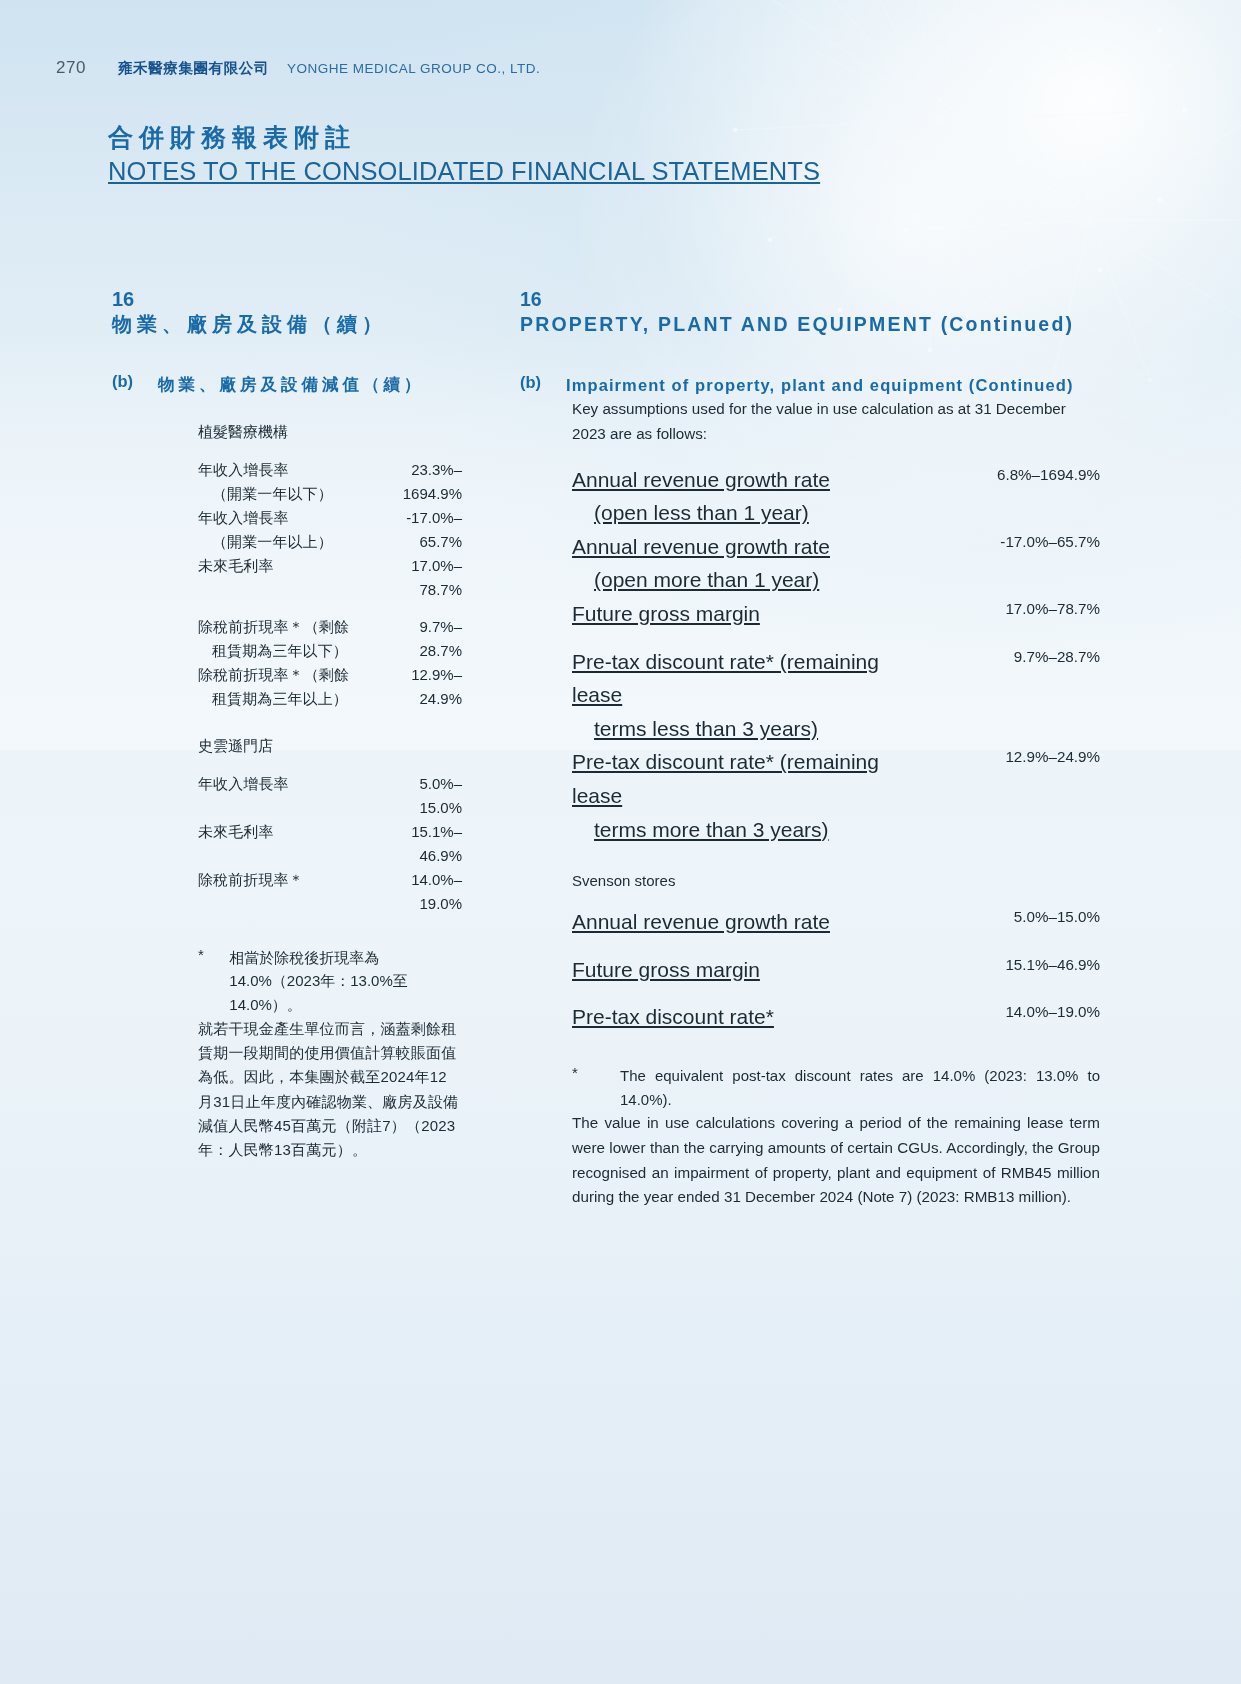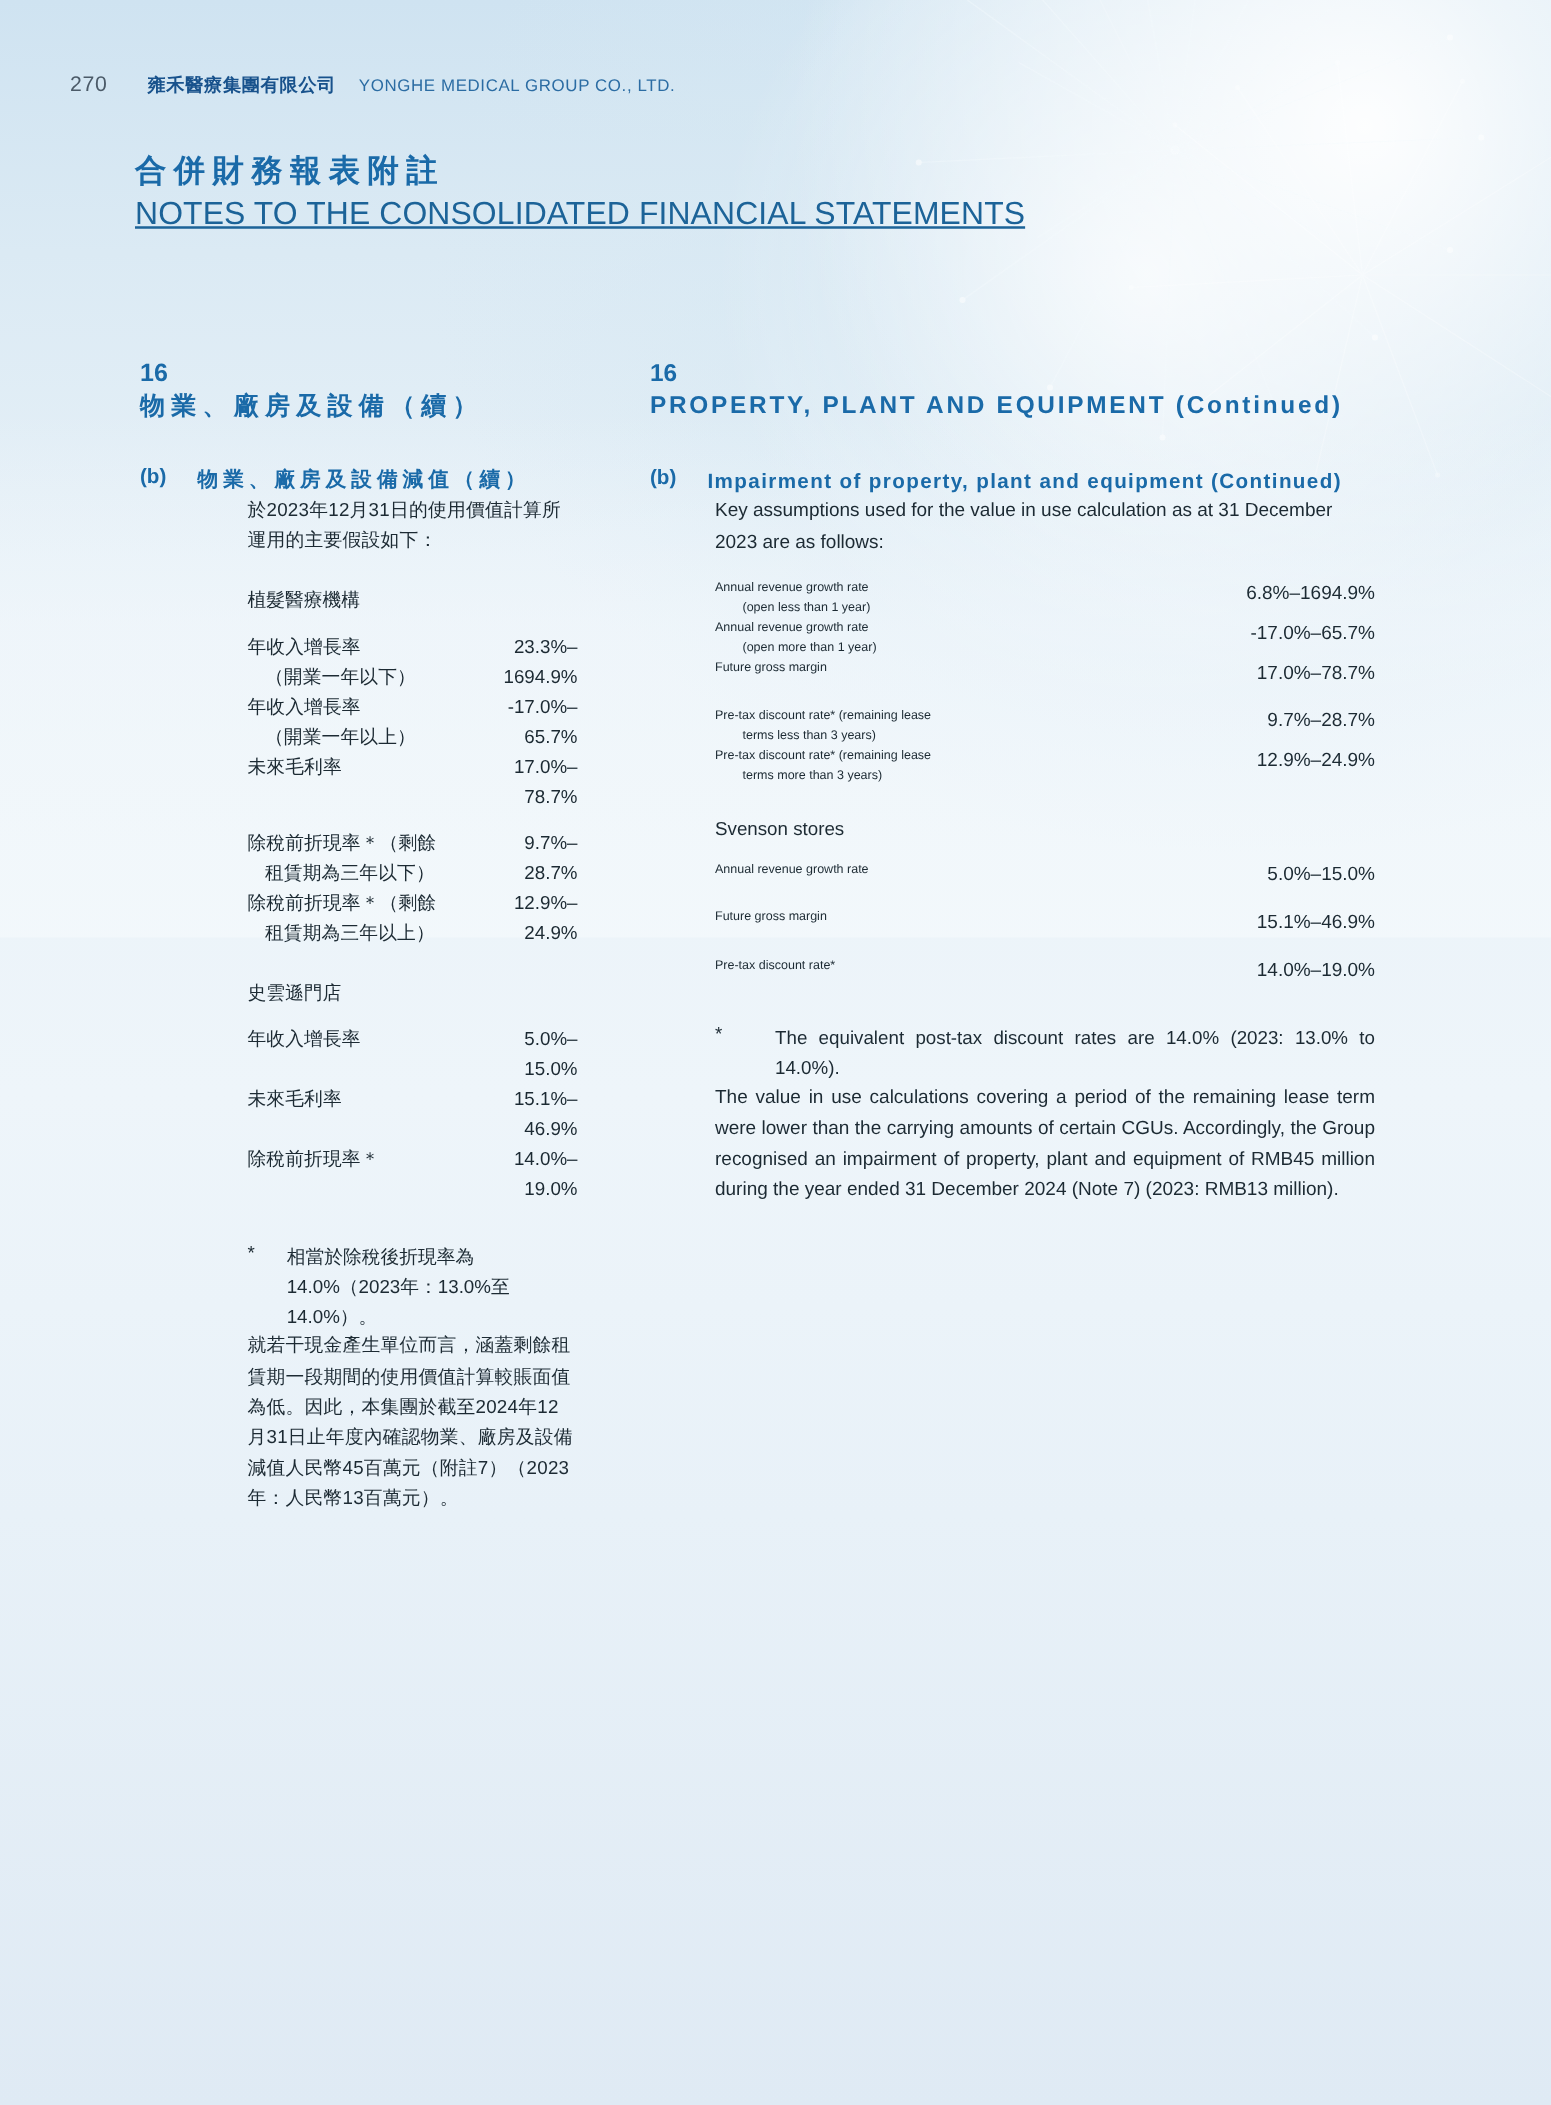--- a/index.html
+++ b/index.html
@@ -200,23 +200,24 @@
     font-size: 15px;
     line-height: 1.6;
     text-align: right;
     white-space: pre-line;
   }
   .cn-tbl tr.sp td { height: 13px; font-size: 0; line-height: 0; }
   .indent { display: block; padding-left: 14px; }
 
   .en-tbl { width: 530px; }
   .en-tbl td.lab {
-    font-size: 10px;
+    font-size: 21px;
     line-height: 1.6;
     width: 352px;
+    text-decoration: underline;
   }
   .en-tbl td.val {
     font-size: 15.2px;
     line-height: 1.6;
     text-align: right;
     white-space: nowrap;
   }
   .en-tbl tr.sp td { height: 14px; font-size: 0; line-height: 0; }
   .en-indent { display: block; padding-left: 22px; }
 
@@ -340,21 +341,20 @@
         <span class="num">16</span>
         <span class="txt">物業、廠房及設備（續）</span>
       </div>
 
       <div class="sub-head sub-head-cn">
         <span class="lbl">(b)</span>
         <span class="txt">物業、廠房及設備減值（續）</span>
       </div>
 
       <div class="body-block">
-        <p class="para para-cn gap-lg">於2023年12月31日的使用價值計算所運用的主要假設如下：</p>
 
         <div class="subtitle">植髮醫療機構</div>
 
         <table class="assump cn-tbl">
           <tbody>
             <tr>
               <td class="lab">
                 <span>年收入增長率</span>
                 <span class="indent">（開業一年以下）</span>
               </td>

